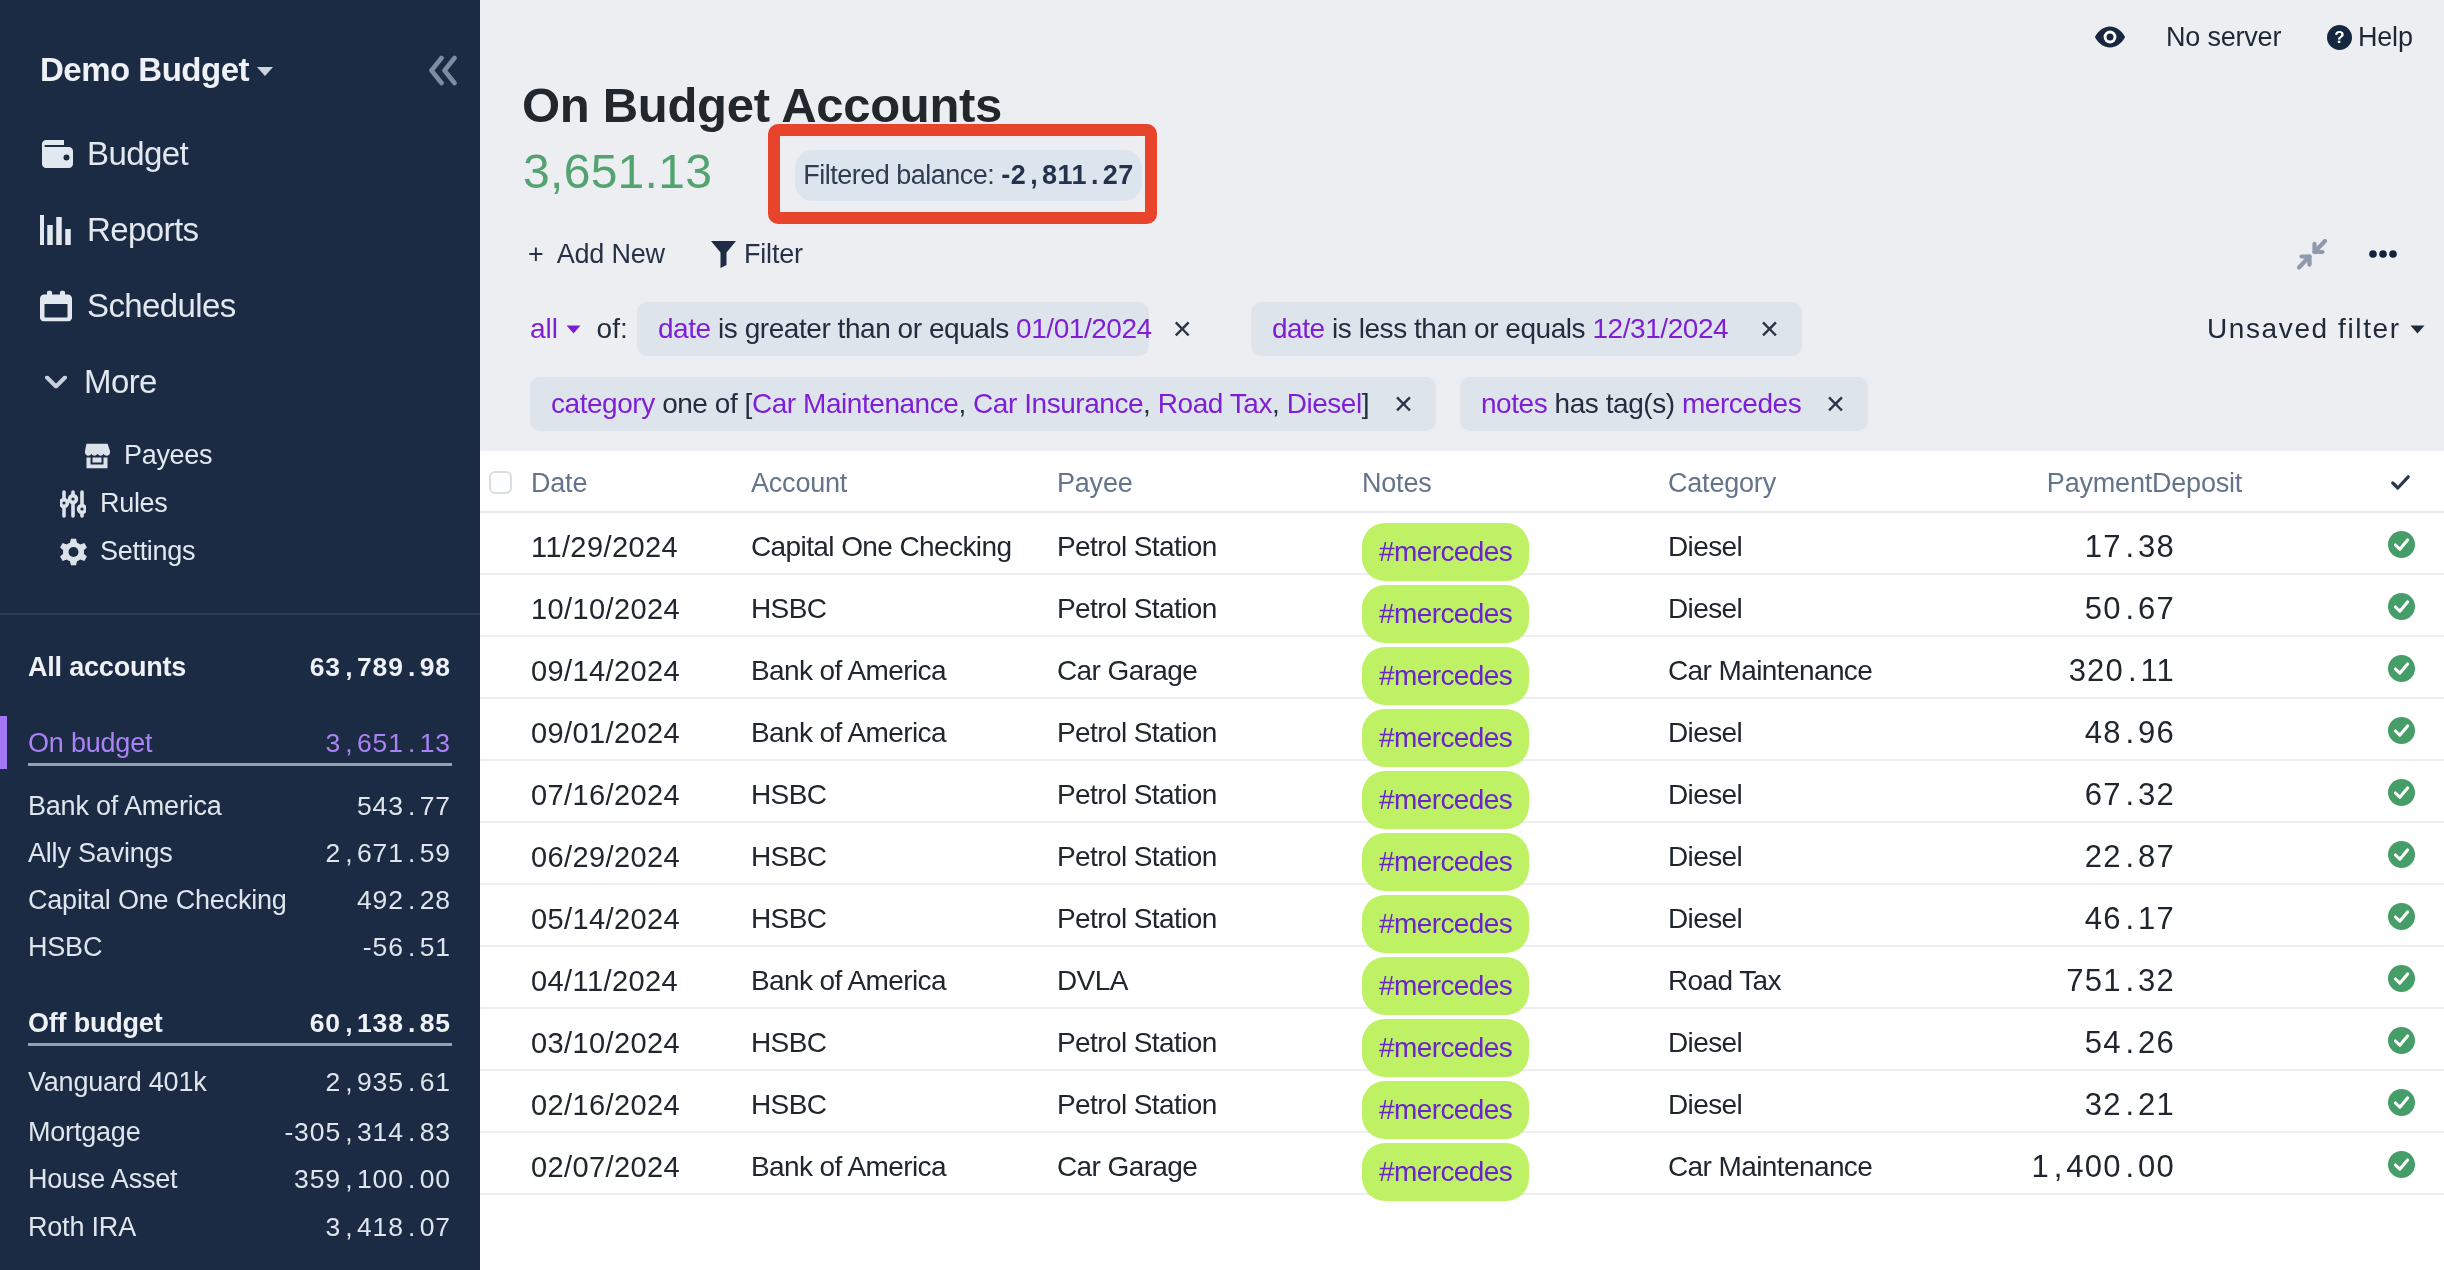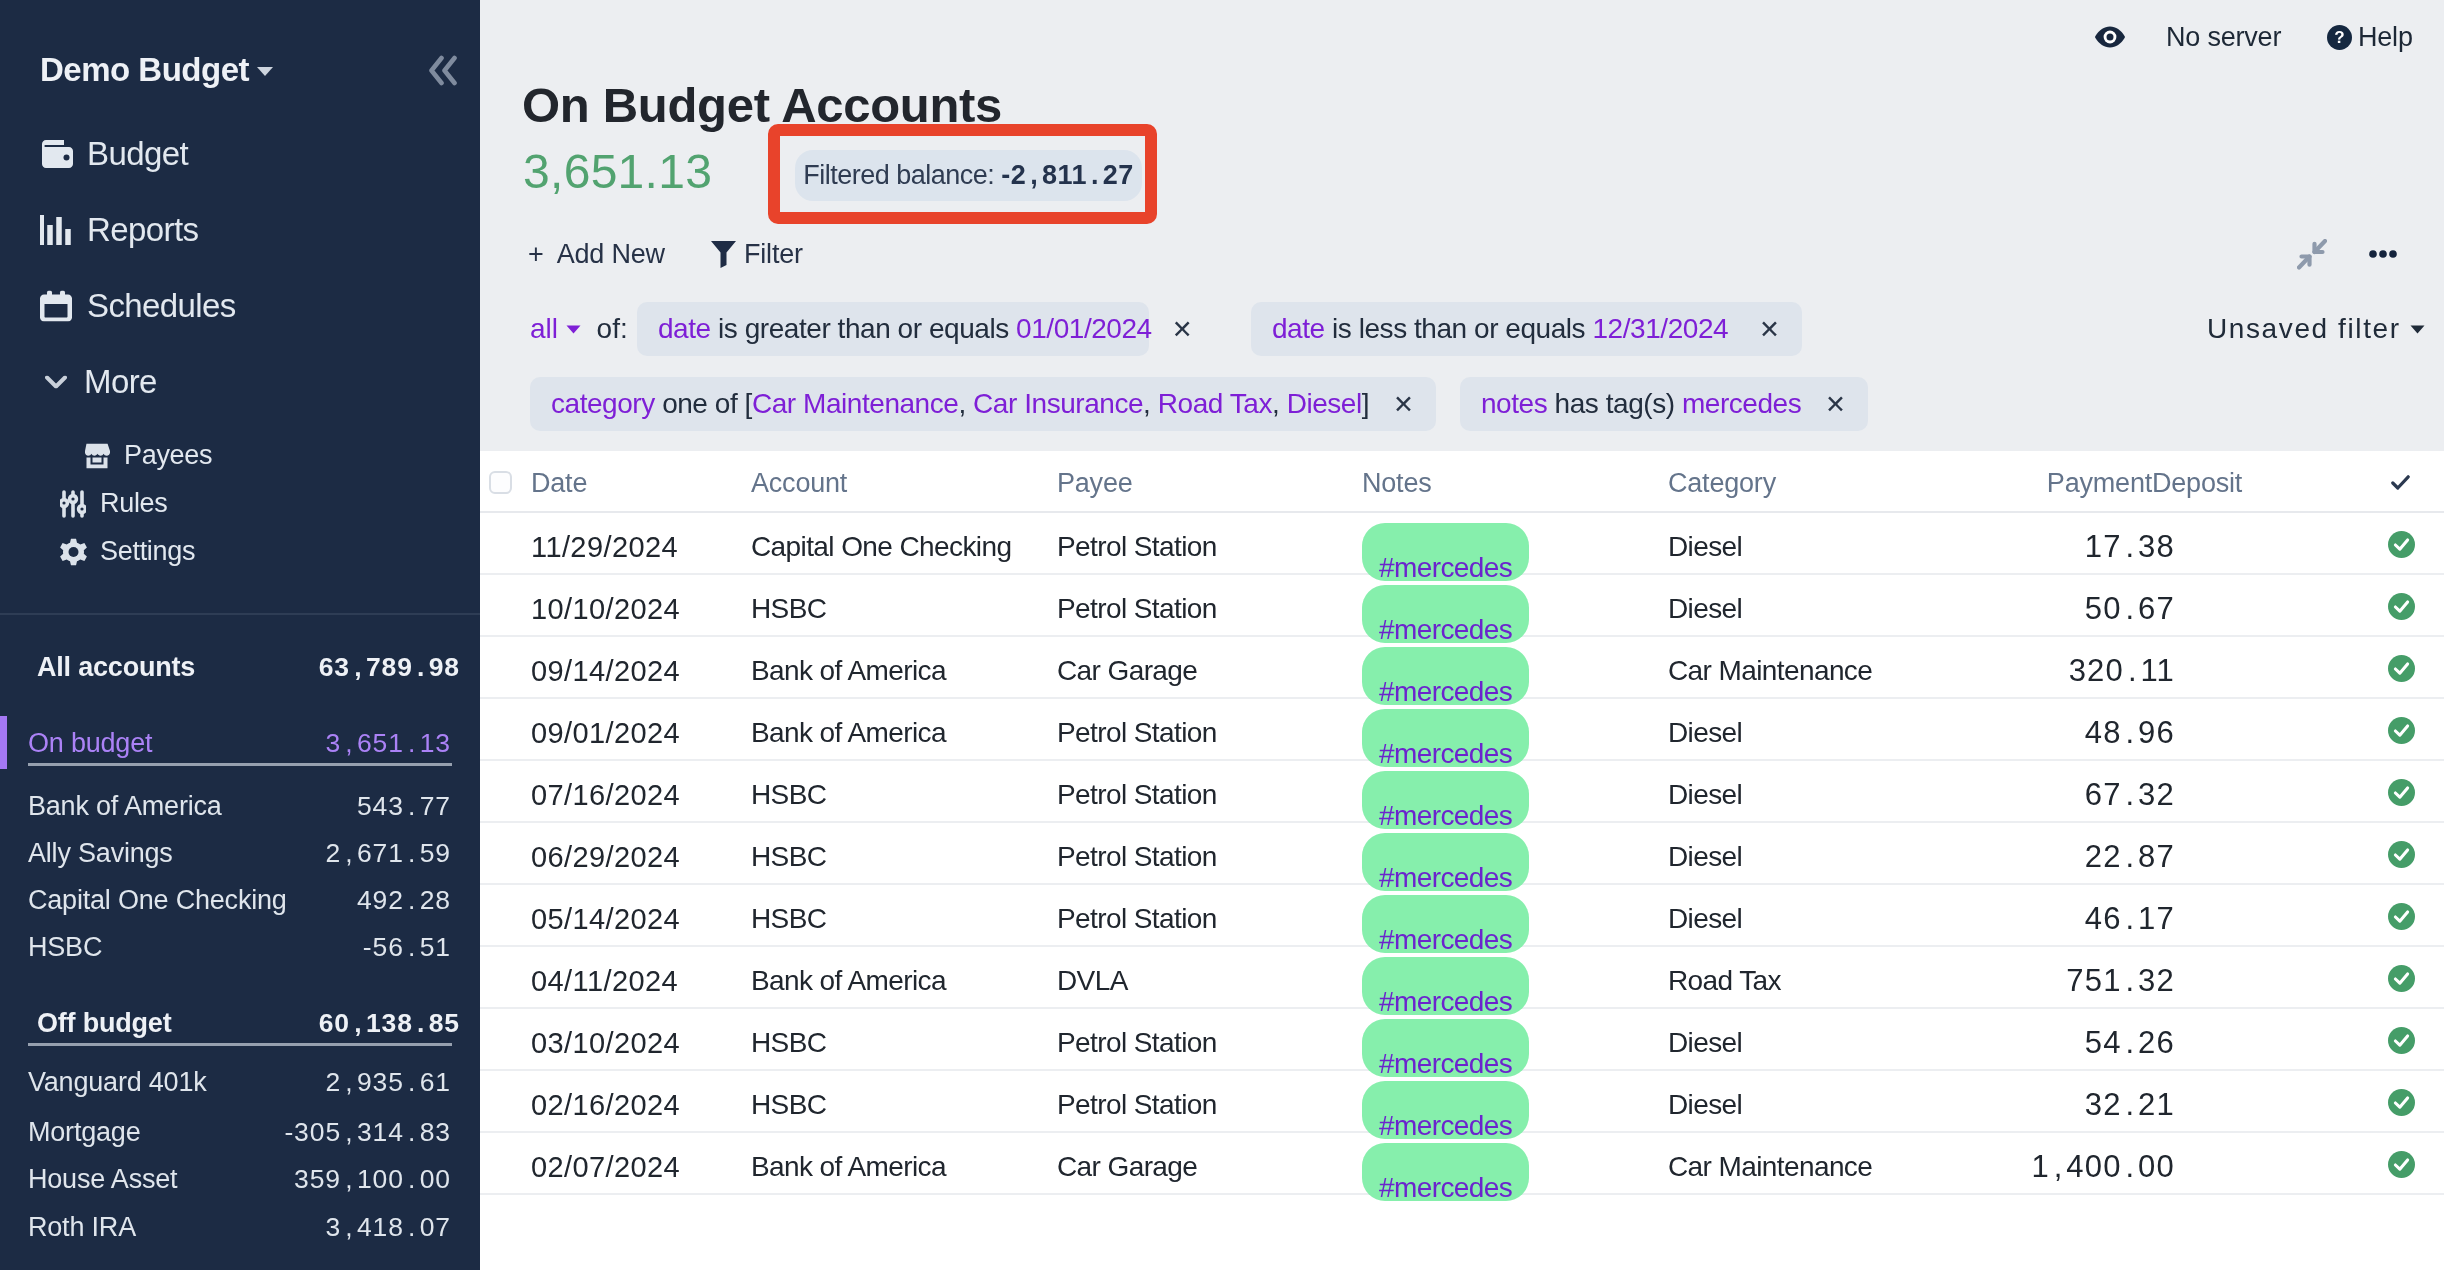--- a/index.html
+++ b/index.html
@@ -15,21 +15,21 @@
 .navrow .nicon { position:absolute; left:40px; top:50%; transform:translateY(-50%); }
 .navrow .nlabel { position:absolute; left:87px; top:0; height:100%; line-height:56px; font-size:33px; color:#e2e8ef; letter-spacing:-0.6px; }
 .subrow .nicon { left:60px; }
 .subrow .nlabel { left:100px; font-size:27px; letter-spacing:-0.3px; }
 #sep { position:absolute; left:0; top:613px; width:480px; height:2px; background:#2e3d55; }
 .acct { position:absolute; left:0; width:480px; height:47px; line-height:51px; font-size:27px; letter-spacing:-0.2px; color:#dfe5ec; }
 .acct .val { font-size:26.5px; letter-spacing:0.9px; }
 .num i { font-style:normal; display:inline-block; width:0.6em; text-align:center; letter-spacing:0; }
 .acct .nm { position:absolute; left:28px; }
 .acct .val { position:absolute; right:29px; }
-.acct.bold { font-weight:bold; color:#eef1f6;margin-left:9px; }
+.acct.bold { font-weight:bold; color:#eef1f6; }
 .acct.purple { color:#ab82f6; font-weight:normal; }
 .uline { position:absolute; left:28px; width:424px; height:3px; background:#96a0af; }
 #onbar { position:absolute; left:0; top:716px; width:7px; height:53px; background:#a478f4; }
 
 
 #main { position:absolute; left:480px; top:0; width:1964px; height:1270px; background:#eceef1; }
 #noserver { position:absolute; left:1686px; top:14px; height:46px; line-height:46px; font-size:27px; color:#1d2836; letter-spacing:-0.2px; }
 #helptxt { position:absolute; left:1878px; top:14px; height:46px; line-height:46px; font-size:27px; color:#1d2836; letter-spacing:-0.2px; }
 #title { position:absolute; left:42px; top:76px; height:58px; line-height:58px; font-size:49px; font-weight:bold; color:#22262d; letter-spacing:-0.3px; }
 #balance { position:absolute; left:43px; top:144px; height:56px; line-height:56px; font-size:48px; font-weight:400; color:#52a370; letter-spacing:0.3px; }
@@ -56,21 +56,21 @@
 .trow { position:absolute; left:0; width:1964px; height:62px; border-bottom:2px solid #eceef1; font-size:28px; color:#20262e; }
 .trow div { position:absolute; top:5px; height:58px; line-height:58px; letter-spacing:-0.6px; }
 .c-date { font-size:29px !important; letter-spacing:0.4px !important; }
 .c-pay { font-size:31px !important; letter-spacing:1.2px !important; }
 .c-pay i { width:0.53em; }
 .c-date { left:51px; }
 .c-acct { left:271px; }
 .c-payee { left:577px; }
 .c-cat { left:1188px; }
 .c-pay { left:1372px; width:323px; text-align:right; }
-.tag { position:absolute; left:882px; top:10px !important; height:45px; line-height:45px; border-radius:23px; background:#86efac; color:#6b24cd; padding:16px 17px; font-size:28px; letter-spacing:-1.0px; }
+.tag { position:absolute; left:882px; top:10px !important; height:45px; line-height:45px; border-radius:23px; background:#bef264; color:#6b24cd; padding:0 17px; font-size:28px; letter-spacing:-1.0px; }
 .gcheck { position:absolute; left:1908px; top:18px; }
 </style>
 </head>
 <body>
 <div id="page">
 
 <div id="sidebar">
   <div id="demoBudget">Demo Budget</div>
   <svg class="abs" style="left:256px; top:66px;" width="18" height="11" viewBox="0 0 18 11">
         <path d="M1 1 L9 10 L17 1 Z" fill="#cdd4de"></path>

